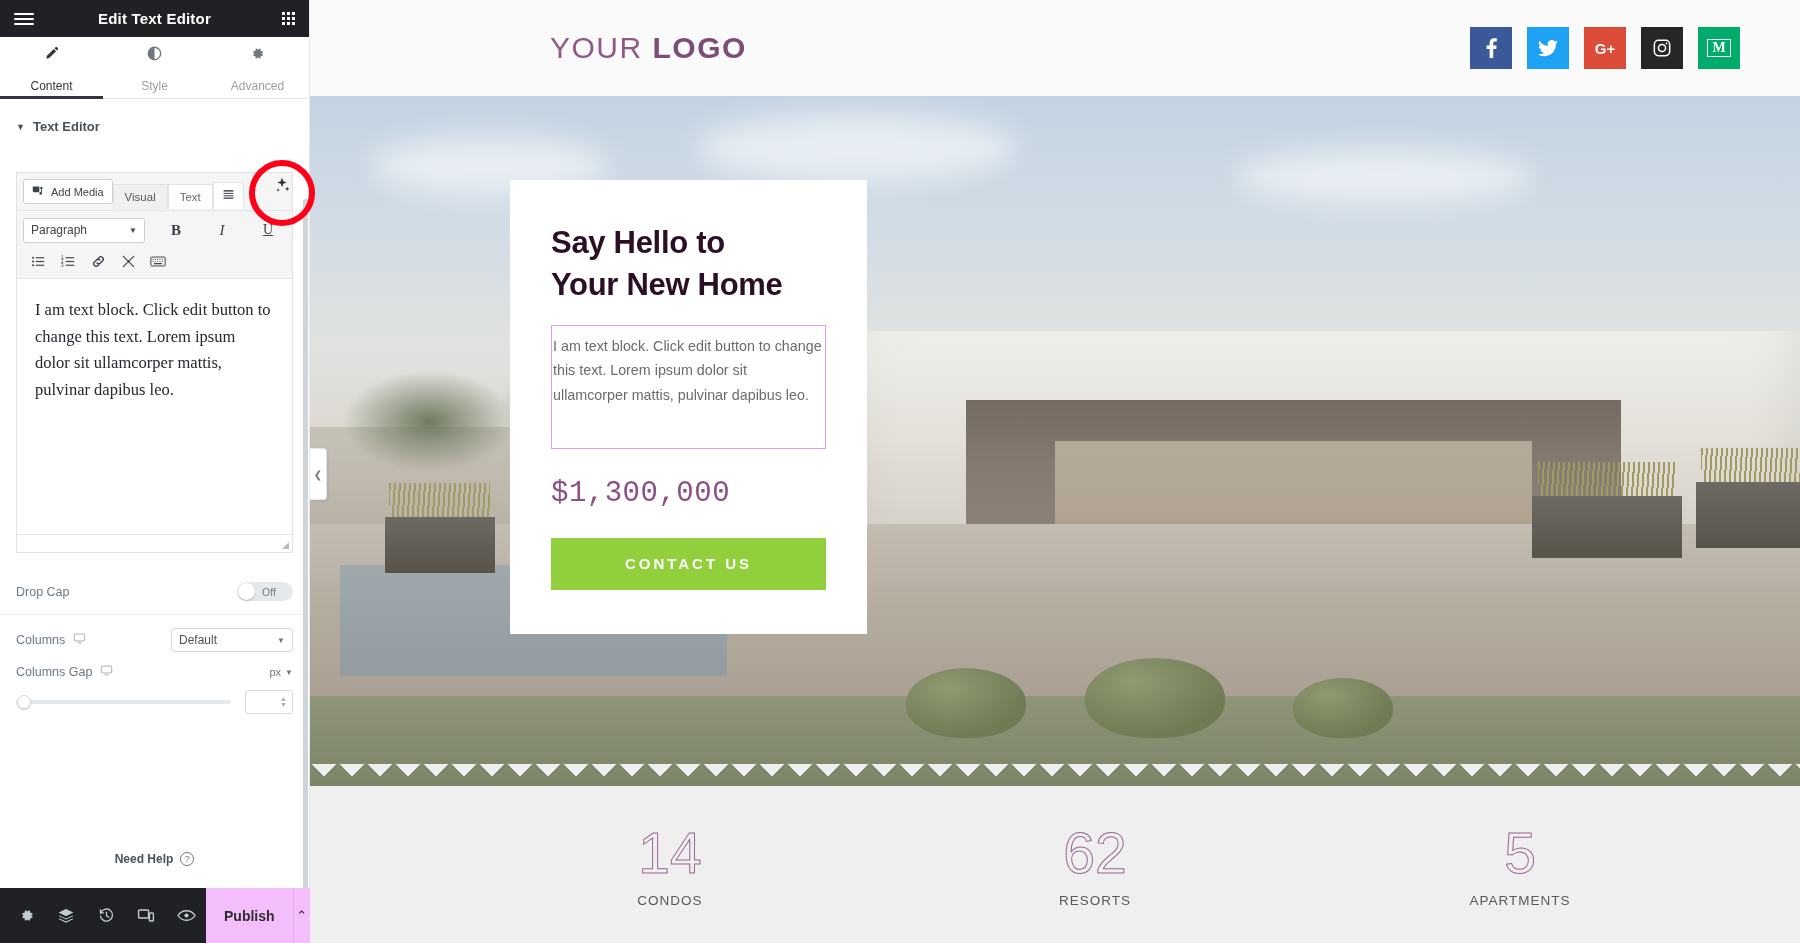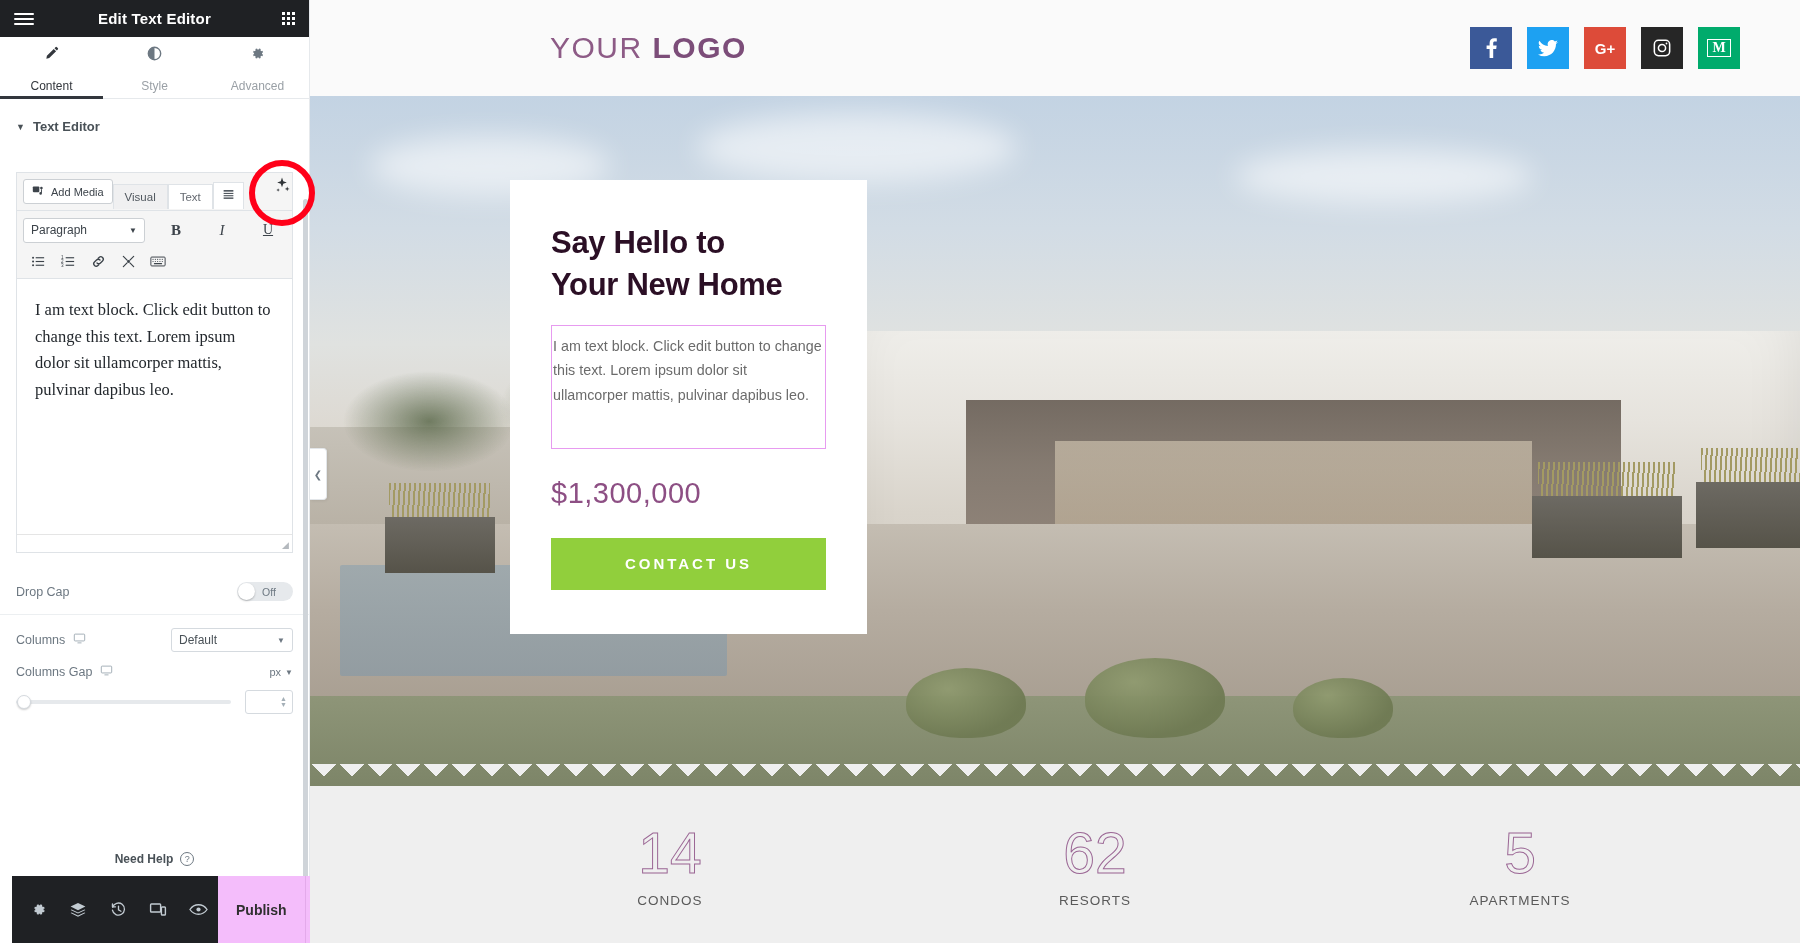--- a/index.html
+++ b/index.html
@@ -158,22 +158,22 @@
     display: flex; align-items: center; justify-content: center; gap: 7px;
     font-size: 12px; font-weight: bold; color: #495157;
   }
   .qmark {
     width: 14px; height: 14px; border-radius: 50%; border: 1px solid #6d7882;
     font-size: 9px; display: flex; align-items: center; justify-content: center; color: #6d7882;
     font-weight: normal;
   }
 
   #panel-footer {
-    position: absolute; bottom: 0; left: 0; width: 310px; height: 67px;
-    background: #1f2124; display: flex; align-items: stretch; margin-left: 12px;
+    position: absolute; bottom: 0; left: 0; width: 310px; height: 55px;
+    background: #1f2124; display: flex; align-items: stretch;
   }
   #footer-icons { display: flex; align-items: center; gap: 0; padding-left: 6px; flex: 1; }
   .fi {
     width: 40px; height: 55px; display: flex; align-items: center; justify-content: center;
     color: #c2cbd2; font-size: 16px; cursor: pointer;
   }
   #publish-btn {
     background: #f4bdfb; color: #2f2f2f; display: flex; align-items: center;
     font-size: 14px; font-weight: bold; padding: 0 18px; cursor: pointer;
   }
@@ -286,21 +286,21 @@
   #card {
     position: absolute; left: 200px; top: 84px; width: 357px;
     background: #fff; padding: 42px 41px 44px 41px; z-index: 5;
   }
   #card h1 { font-size: 31px; line-height: 1.35; color: #2b0f25; font-weight: bold; letter-spacing: -.3px; }
   #text-widget {
     margin-top: 19px; border: 1px solid #e79bf0; padding: 8px 0 8px 1px;
     font-size: 14.3px; line-height: 1.72; color: #6b6b6b; height: 124px; cursor: text;
     background: rgba(255,255,255,.4);
   }
-  #price { font-size: 29px; color: #8d4f84; margin-top: 28px; letter-spacing: .5px; font-weight: 400; }
+  #price { font-size: 29px; color: #8d4f84; margin-top: 28px; letter-spacing: .5px; font-weight: 400; font-family: Liberation Mono, monospace; }
   #cta {
     margin-top: 28px; height: 52px; background: #91cf3c; color: #fff;
     display: flex; align-items: center; justify-content: center;
     font-size: 15px; font-weight: bold; letter-spacing: 3px; cursor: pointer;
   }
 
   #stats {
     height: 157px; background: #efefef; display: flex; align-items: flex-start;
     padding: 40px 160px 0 240px; justify-content: space-between;
   }

